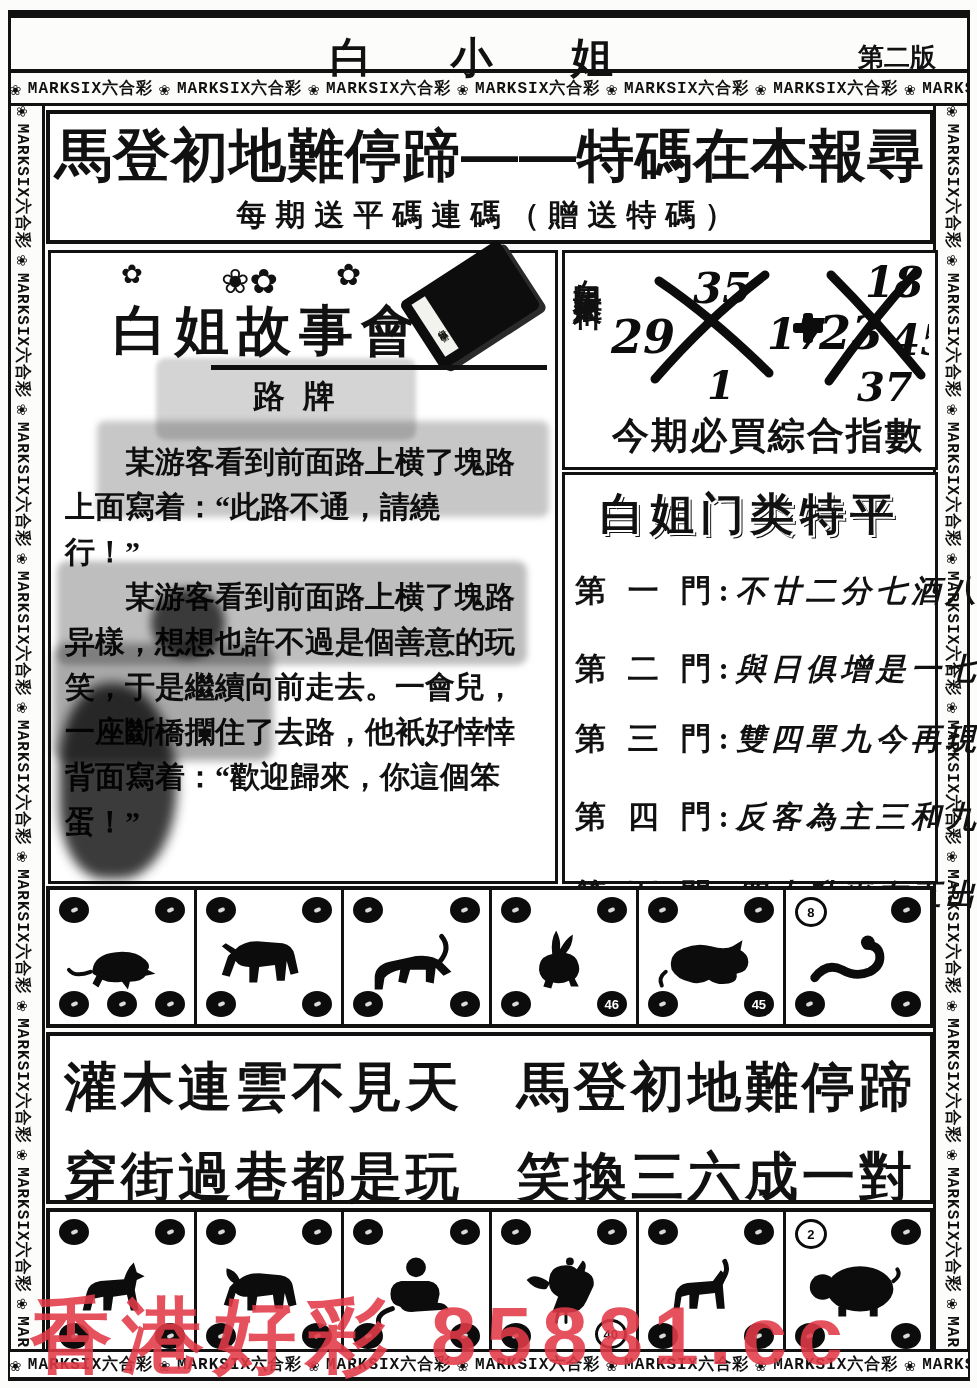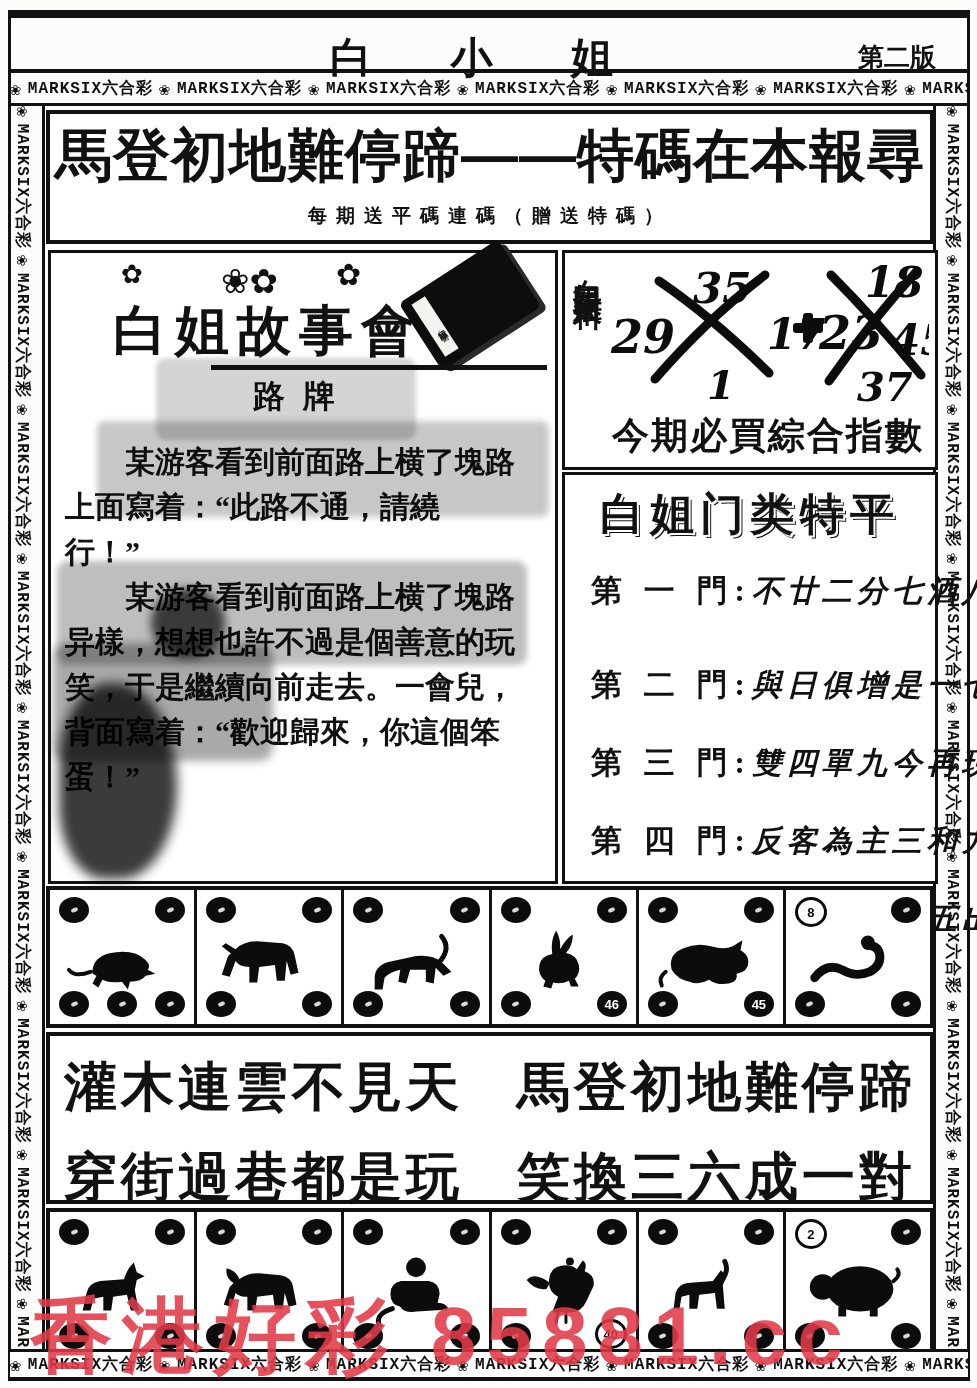--- a/index.html
+++ b/index.html
@@ -12,22 +12,22 @@
   .edition{font-size:26px;font-weight:bold;}
   
   .brandstrip{font-family:"Liberation Mono",monospace;font-weight:bold;font-size:16px;
               white-space:nowrap;overflow:hidden;color:#111;letter-spacing:1px;
               display:flex;align-items:center;}
   .vstrip{transform-origin:0 0;}
   
   .hl-box{border:4px solid #111;background:#fff;text-align:center;}
   .hl-main{font-family:"Liberation Sans",sans-serif;font-weight:900;font-size:57px;
            letter-spacing:1px;line-height:1.1;margin-top:10px;}
-  .hl-sub{font-family:"Liberation Sans",sans-serif;font-weight:900;font-size:19px;
-          letter-spacing:9px;margin-top:16px;}
+  .hl-sub{font-family:"Liberation Sans",sans-serif;font-weight:900;font-size:30px;
+          letter-spacing:9px;margin-top:8px;}
   
   .story-box{border:3px solid #111;background:#fff;}
   .story-head{font-size:54px;font-weight:bold;letter-spacing:8px;}
   .story-underline{background:#111;height:5px;}
   .story-title{font-size:32px;font-weight:bold;letter-spacing:18px;}
   .story-line{font-size:30px;line-height:45px;font-weight:600;white-space:nowrap;}
   .indent1{text-indent:60px;}
   .ornament{font-size:26px;}
   .book{background:#0d0d0d;border-radius:6px;box-shadow:4px 6px 0 #2a2a2a;}
   .book-label{background:#f2f2ee;color:#111;writing-mode:vertical-rl;font-size:9px;
@@ -35,21 +35,21 @@
   .blot{pointer-events:none;mix-blend-mode:multiply;}
   
   .tips-box{border:3px solid #111;background:#fff;}
   .side-label{writing-mode:vertical-rl;text-orientation:upright;font-family:"Liberation Sans",sans-serif;
               font-weight:900;font-size:29px;letter-spacing:4px;line-height:34px;}
   .tips-caption{font-family:"Liberation Sans",sans-serif;font-weight:900;font-size:37px;letter-spacing:2px;}
   
   .gates-box{border:3px solid #111;background:#fff;}
   .gates-title{font-family:"Liberation Sans",sans-serif;font-weight:900;font-size:44px;
                letter-spacing:6px;text-align:center;text-shadow:2px 2px 0 #fff,3px 3px 0 #111;}
-  .gate-row{display:flex;align-items:baseline;padding:0 26px;}
+  .gate-row{display:flex;align-items:baseline;padding:0 10px;}
   .gate-label{font-size:31px;font-weight:bold;letter-spacing:7px;white-space:nowrap;}
   .gate-text{font-size:30px;font-style:italic;font-weight:600;letter-spacing:5px;white-space:nowrap;}
   
   .strip{border:4px solid #111;background:#fff;display:flex;}
   .cell{position:relative;flex:1;border-right:3px solid #111;background:#fff;}
   .cell:last-child{border-right:none;}
   .badge{position:absolute;width:30px;height:26px;border-radius:50%;background:#0c0c0c;
          display:flex;align-items:center;justify-content:center;
          font-family:"Liberation Sans",sans-serif;font-weight:bold;font-size:13px;color:#fff;}
   .badge.outline{background:#fff;border:3px solid #0c0c0c;color:#0c0c0c;width:26px;height:24px;}
@@ -163,20 +163,21 @@
     </div>
     <div class="abs story-underline" style="left:160px;top:112px;width:336px;"></div>
     <div class="abs story-title" style="left:0;top:122px;width:100%;text-align:center;">路牌</div>
     <div class="abs" id="story-text" style="left:14px;top:186px;width:482px;">
         <div class="story-line indent1">某游客看到前面路上横了塊路</div>
         <div class="story-line">上面寫着：“此路不通，請繞</div>
         <div class="story-line">行！”</div>
         <div class="story-line indent1">某游客看到前面路上横了塊路</div>
         <div class="story-line">异樣，想想也許不過是個善意的玩</div>
         <div class="story-line">笑，于是繼續向前走去。一會兒，</div>
+        <div class="story-line">一座斷橋攔住了去路，他衹好悻悻</div>
         <div class="story-line">背面寫着：“歡迎歸來，你這個笨</div>
         <div class="story-line">蛋！”</div>
       </div>
 
     <div class="abs blot" style="left:105px;top:105px;width:260px;height:82px;background:rgba(40,40,40,.20);filter:blur(2px);border-radius:10px;"></div>
     <div class="abs blot" style="left:46px;top:168px;width:452px;height:96px;background:rgba(40,40,40,.26);filter:blur(3px);border-radius:8px;"></div>
     <div class="abs blot" style="left:6px;top:308px;width:470px;height:104px;background:rgba(40,40,40,.30);filter:blur(3px);border-radius:10px;"></div>
     <div class="abs blot" style="left:2px;top:390px;width:220px;height:118px;background:rgba(30,30,30,.38);filter:blur(4px);border-radius:14px;"></div>
     <div class="abs blot" style="left:8px;top:430px;width:118px;height:196px;background:rgba(10,10,10,.80);filter:blur(6px);border-radius:45% 55% 50% 40%;"></div>
     <div class="abs blot" style="left:100px;top:335px;width:74px;height:70px;background:rgba(10,10,10,.72);filter:blur(5px);border-radius:50%;"></div>
@@ -208,25 +209,25 @@
     </svg>
     <div class="abs tips-caption" style="left:42px;top:158px;width:322px;text-align:center;">今期必買綜合指數</div>
   </div>
 
   <div class="abs gates-box" style="left:562px;top:472px;width:370px;height:406px;">
     <div class="gates-title" style="margin-top:10px;">白姐门类特平</div>
     <div class="gate-row" style="margin-top:26px;">
       <span class="gate-label">第 一 門:</span>
       <span class="gate-text">不廿二分七酒八</span>
     </div>
-    <div class="gate-row" style="margin-top:52px;text-align:right;">
+    <div class="gate-row" style="margin-top:36px;text-align:right;">
       <span class="gate-label">第 二 門:</span>
       <span class="gate-text">與日俱增是一七</span>
     </div>
-    <div class="gate-row" style="margin-top:36px;font-family:Liberation Serif, serif;">
+    <div class="gate-row" style="margin-top:28px;font-family:Liberation Serif, serif;">
       <span class="gate-label">第 三 門:</span>
       <span class="gate-text">雙四單九今再現</span>
     </div>
     <div class="gate-row" style="margin-top:36px;">
       <span class="gate-label">第 四 門:</span>
       <span class="gate-text">反客為主三和九</span>
     </div>
     <div class="gate-row" style="margin-top:36px;">
       <span class="gate-label">第 五 門:</span>
       <span class="gate-text">四大升平在五出</span>

